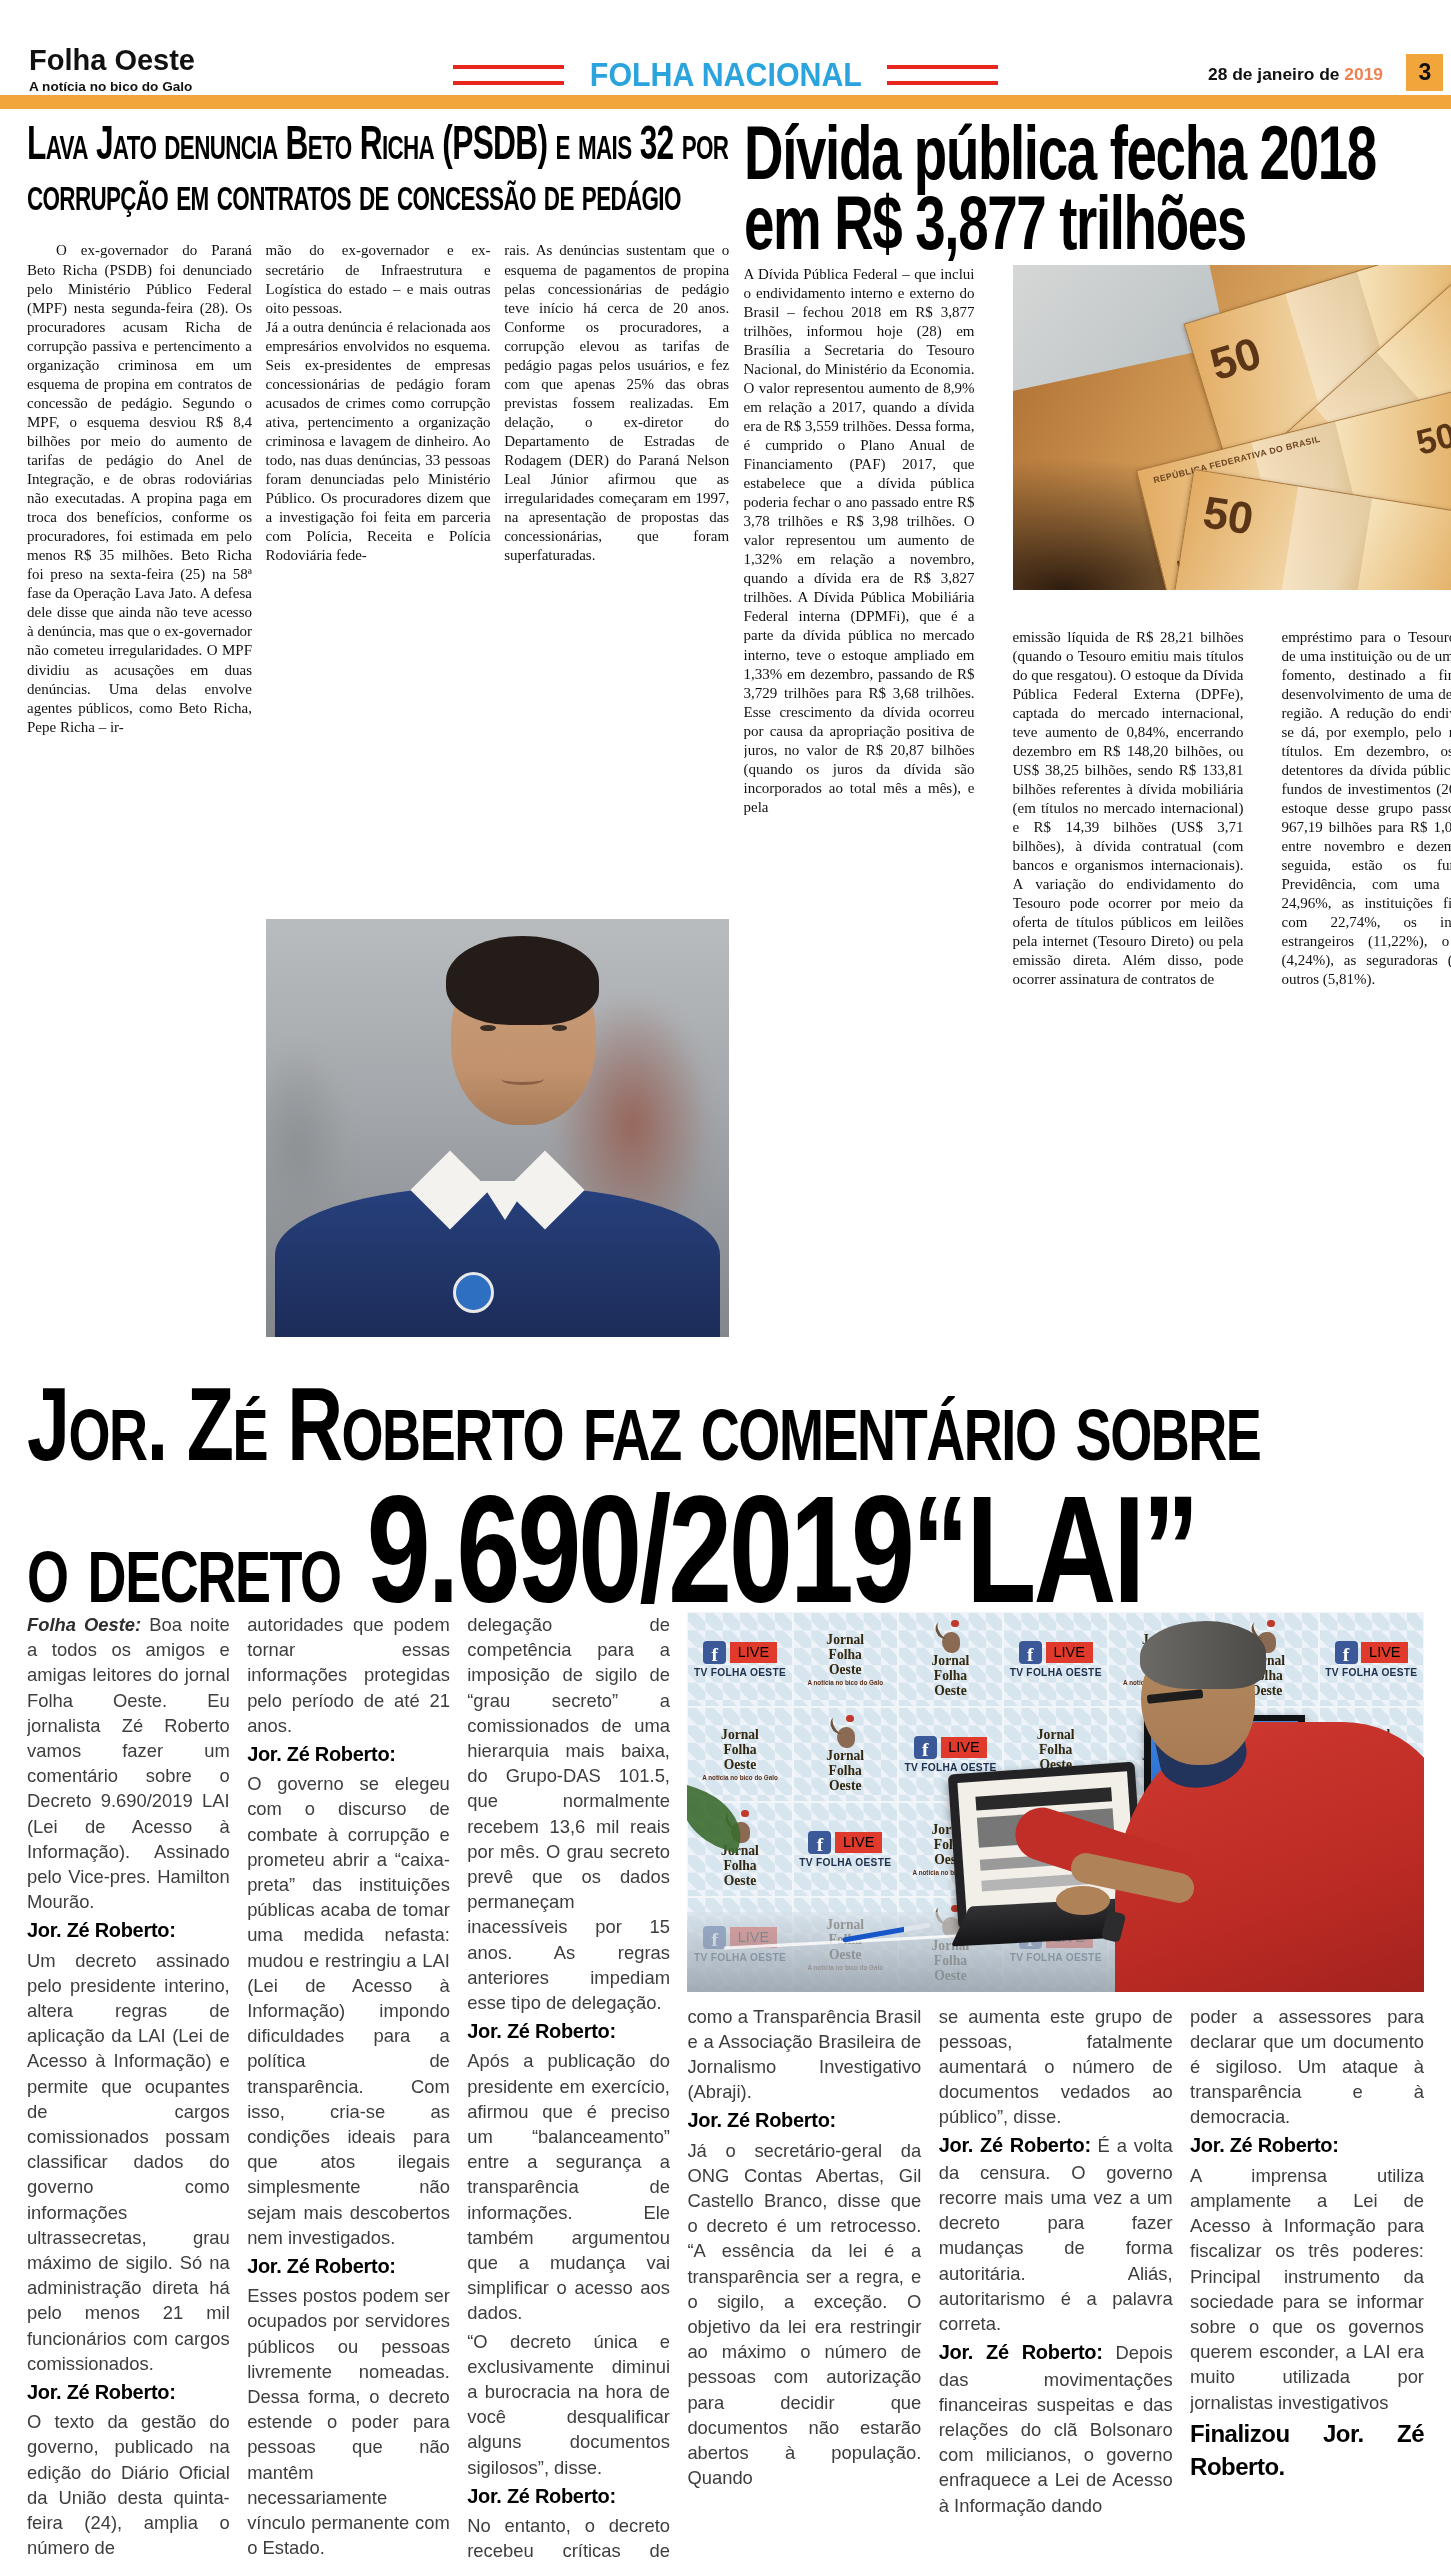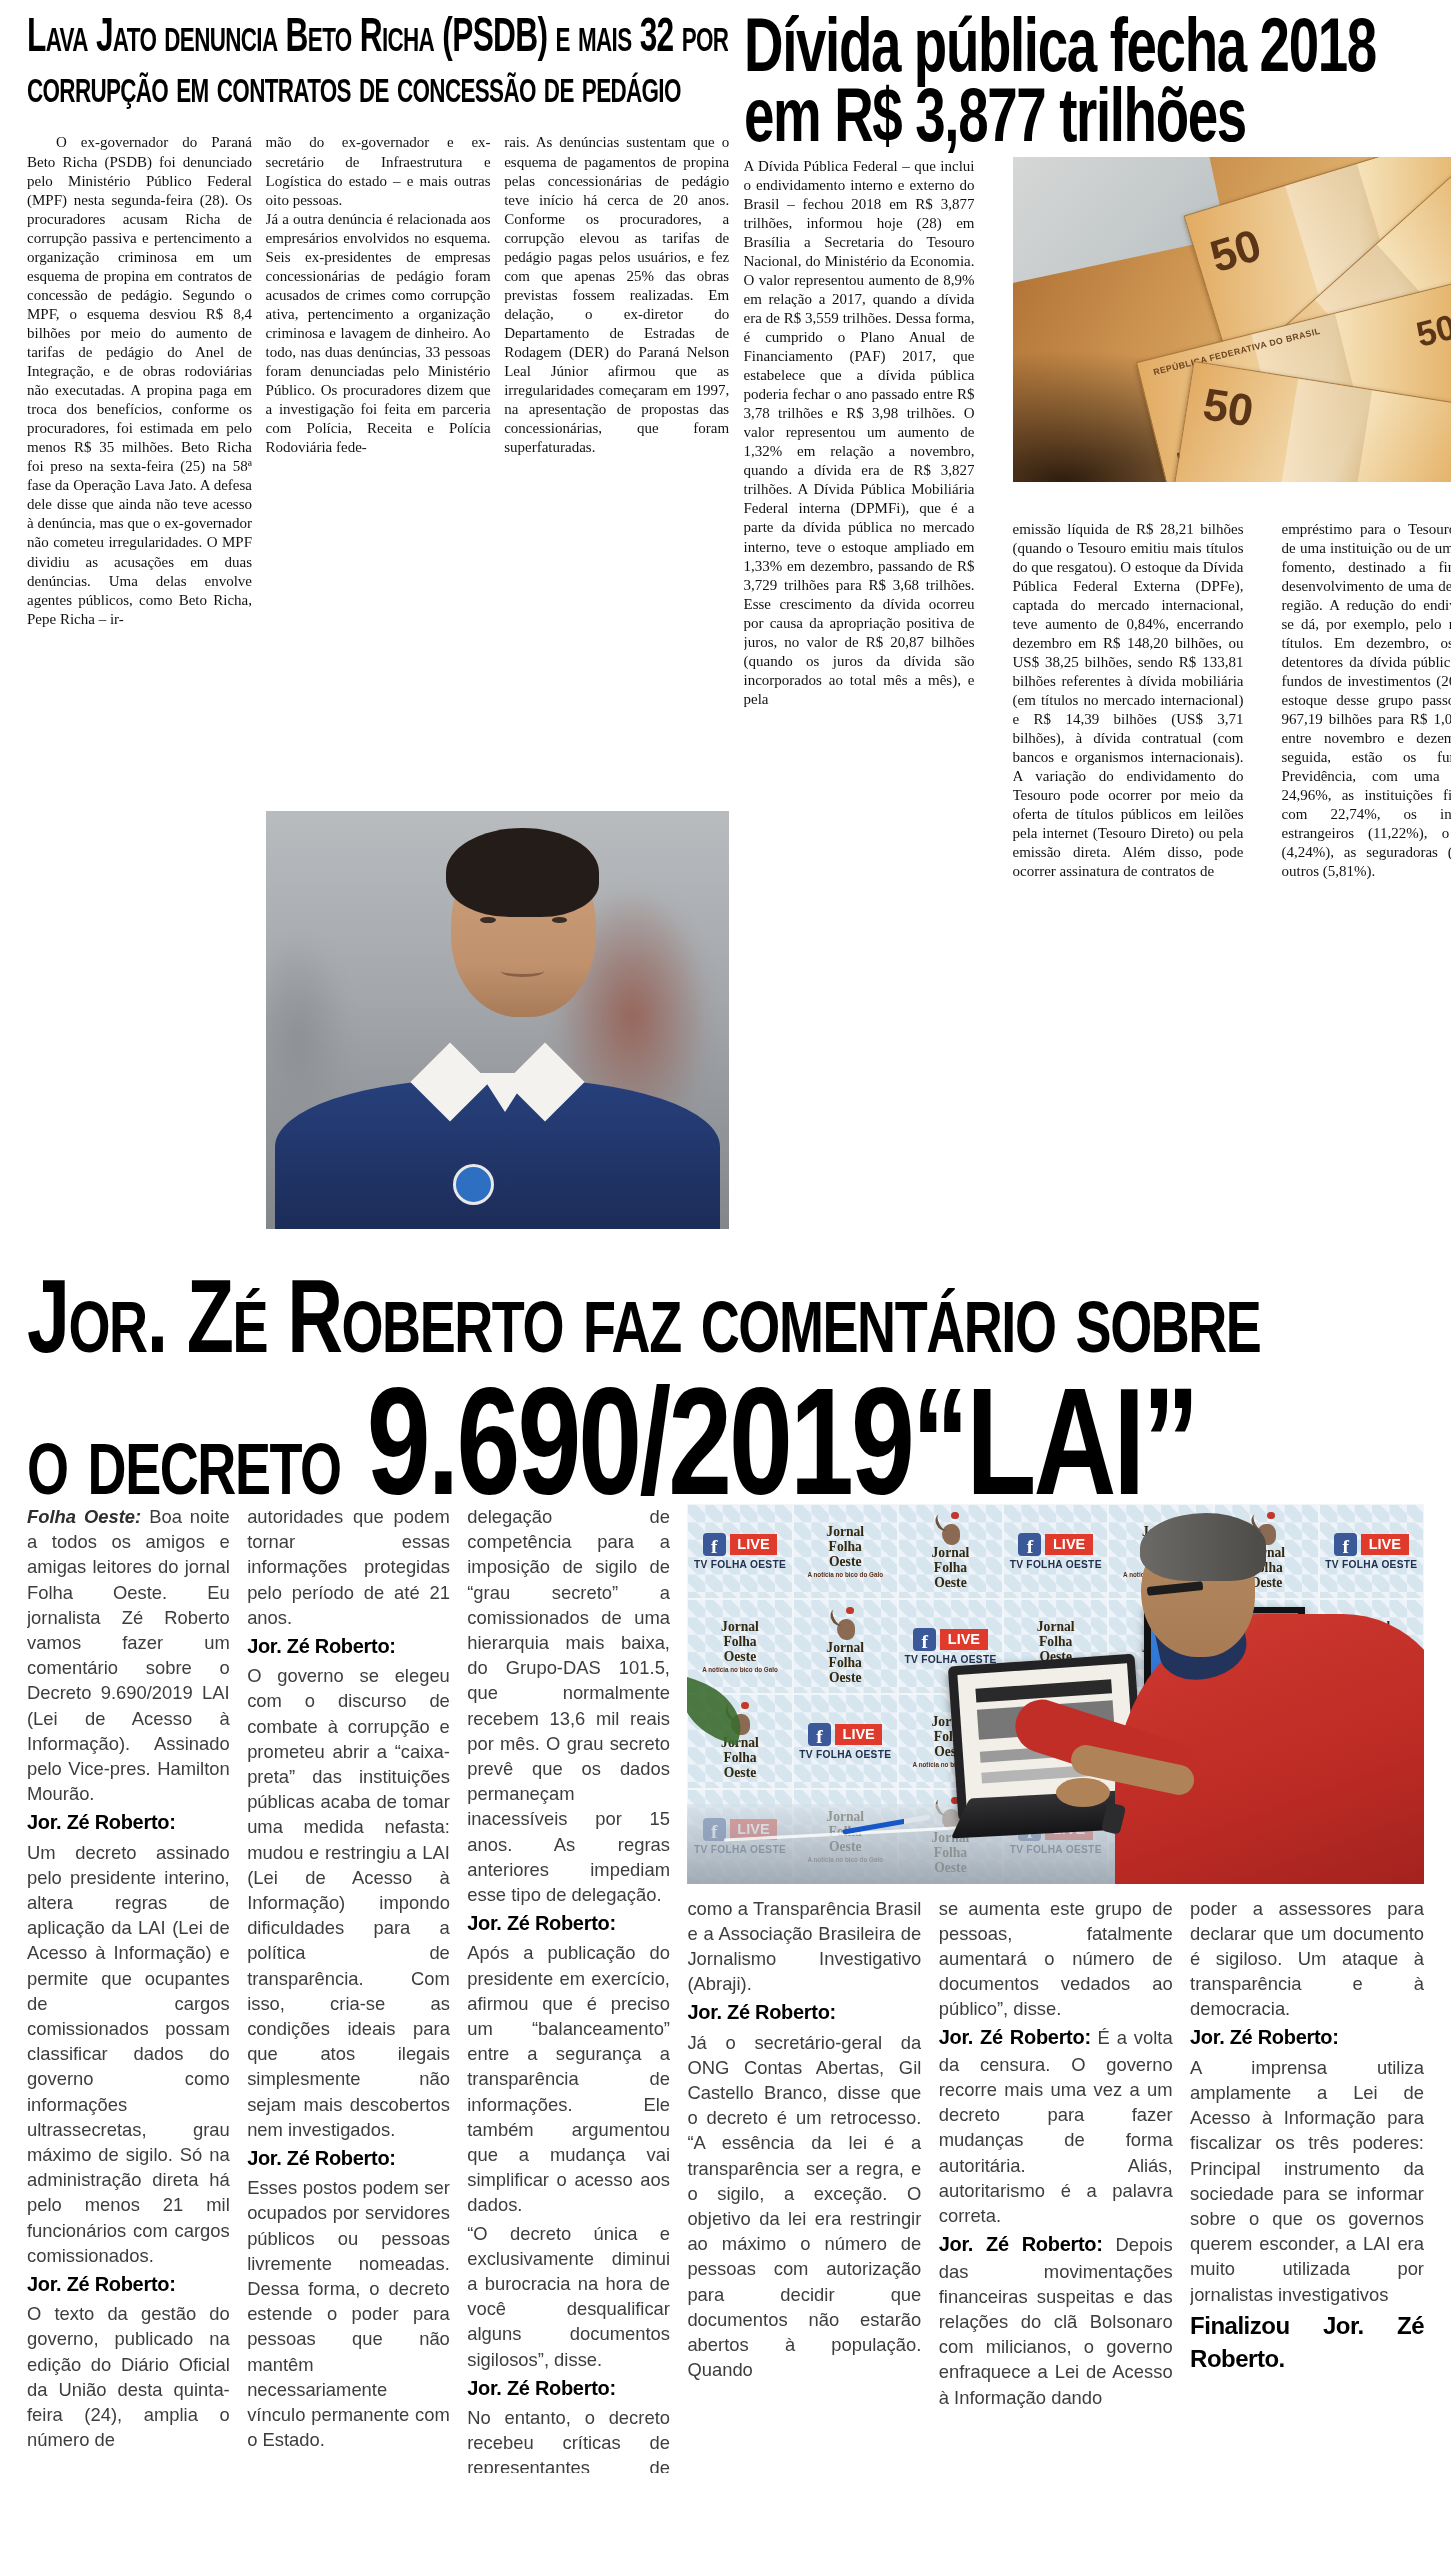--- a/index.html
+++ b/index.html
@@ -87,21 +87,21 @@
   .run-B{font-weight:800;color:#000;font-size:24px;letter-spacing:-0.5px;}
 
   
   .studio{height:380px;position:relative;overflow:hidden;background:#cfdde8;flex:none;}
   .wall{position:absolute;inset:0;display:grid;grid-template-columns:repeat(7,1fr);grid-template-rows:repeat(4,1fr);}
   .tile{border:1.9px solid #f2f6f9;background:
      linear-gradient(45deg,rgba(255,255,255,.55) 25%,transparent 25%,transparent 75%,rgba(255,255,255,.55) 75%),
      #d7e5ef;background-size:17.4px 17.4px;display:flex;flex-direction:column;align-items:center;justify-content:center;overflow:hidden;}
   .fl-row{display:flex;align-items:center;gap:3.9px;}
   .fb-sq{width:23px;height:23px;background:#3b5998;color:#fff;font-family:"Liberation Serif",serif;font-weight:700;font-size:19.4px;display:flex;align-items:flex-end;justify-content:center;border-radius:3.9px;line-height:1;}
-  .live-badge{background:#df3a2b;color:#ffffff;font-family:"Liberation Sans",sans-serif;font-weight:700;font-size:14.5px;padding:2.9px 7.7px;}
+  .live-badge{background:#df3a2b;color:#000000;font-family:"Liberation Sans",sans-serif;font-weight:400;font-size:14.5px;padding:2.9px 7.7px;}
   .tv-label{font-family:"Liberation Sans",sans-serif;font-weight:700;font-size:10.2px;color:#20304d;margin-top:3px;letter-spacing:0.3px;}
   .jornal-title{font-family:"Liberation Serif",serif;font-weight:700;font-size:13.6px;color:#33280f;text-align:center;line-height:1.1;width:68px;}
   .jornal-tag{font-family:"Liberation Sans",sans-serif;font-weight:700;font-size:6.3px;color:#5a2f18;margin-top:1.9px;text-align:center;}
   .rooster{position:relative;width:29px;height:33px;margin-bottom:1.9px;}
   .rooster::before{content:"";position:absolute;bottom:0;left:5.8px;width:18.4px;height:21px;background:#8a6a52;border-radius:55% 50% 45% 60%;}
   .rooster::after{content:"";position:absolute;top:1.9px;left:0;width:11.6px;height:18.4px;border-left:3.9px solid #6e523c;border-radius:50%;transform:rotate(-28deg);}
   .rooster i{position:absolute;top:0;left:15.5px;width:7.7px;height:7.7px;background:#c0392b;border-radius:50%;}
 
   .monitor{position:absolute;left:62%;top:27%;width:147px;height:114px;background:#0f1215;padding:6.8px;box-shadow:0 2.9px 7.7px rgba(0,0,0,.4);}
   .monitor .scr{width:100%;height:100%;background:linear-gradient(180deg,#3e86e2 0%,#1f63c4 100%);position:relative;}
@@ -126,20 +126,37 @@
   .man-arm{position:absolute;right:30%;top:57%;width:26%;height:14%;background:#c12e27;border-radius:39px;transform:rotate(18deg);}
   .man-fore{position:absolute;left:52%;top:66%;width:17%;height:8%;background:#b08258;border-radius:29px;transform:rotate(12deg);}
   .man-hand{position:absolute;left:50%;top:72%;width:54px;height:29px;background:#b08258;border-radius:50%;}
   .man-watch{position:absolute;left:56.5%;top:79%;width:19.4px;height:29px;background:#2c2c2e;border-radius:4.8px;transform:rotate(14deg);}
 </style>
 </head>
 <body>
 
 <div class="page">
 
+  <header class="masthead">
+    <div class="brand-block">
+      <div class="brand">Folha Oeste</div>
+      <div class="tagline">A notícia no bico do Galo</div>
+    </div>
+    <div class="section-banner">
+      <div class="dbl-rule"></div>
+      <div class="section-title">FOLHA NACIONAL</div>
+      <div class="dbl-rule"></div>
+    </div>
+    <div class="date-block">
+      <span>28 de janeiro de</span>
+      <span class="date-year">2019</span>
+    </div>
+    <div class="pagenum">3</div>
+    <div class="orange-bar"></div>
+  </header>
 
   <section class="top-section">
 
     <article class="art-left">
       <div class="lava-hl-wrap">
         <div class="hl lava-hl">Lava Jato denuncia Beto Richa (PSDB) e mais 32 por</div>
         <div class="hl lava-hl">corrupção em contratos de concessão de pedágio</div>
       </div>
       <div class="lava-body">
         <div class="ncol indent-first lava-c1">O ex-governador do Paraná Beto Richa (PSDB) foi denunciado pelo Ministério Público Federal (MPF) nesta segunda-feira (28). Os procuradores acusam Richa de corrupção passiva e pertencimento a organização criminosa em um esquema de propina em contratos de concessão de pedágio. Segundo o MPF, o esquema desviou R$ 8,4 bilhões por meio do aumento de tarifas de pedágio do Anel de Integração, e de obras rodoviárias não executadas. A propina paga em troca dos benefícios, conforme os procuradores, foi estimada em pelo menos R$ 35 milhões. Beto Richa foi preso na sexta-feira (25) na 58ª fase da Operação Lava Jato. A defesa dele disse que ainda não teve acesso à denúncia, mas que o ex-governador não cometeu irregularidades. O MPF dividiu as acusações em duas denúncias. Uma delas envolve agentes públicos, como Beto Richa, Pepe Richa – ir-</div>

